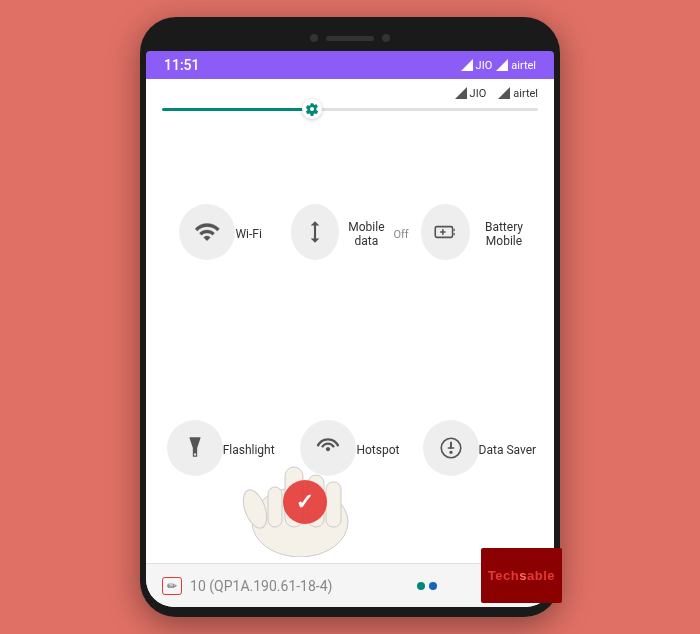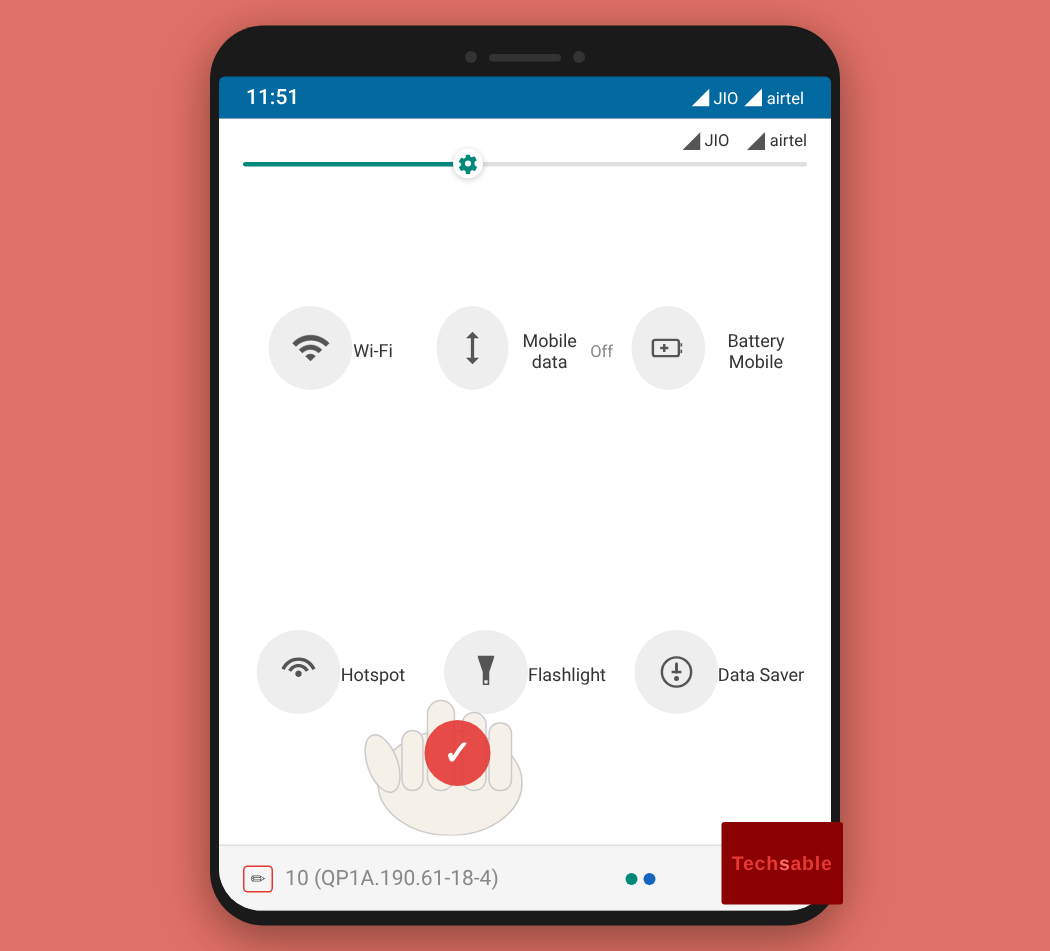--- a/index.html
+++ b/index.html
@@ -39,21 +39,21 @@
       background: #333;
       border-radius: 50%;
     }
     .speaker {
       width: 48px; height: 5px;
       background: #333;
       border-radius: 3px;
     }
     .status-bar {
       width: 100%;
-      background: #0369a1;
+      background: #8b5cf6;
       height: 28px;
       display: flex;
       align-items: center;
       justify-content: space-between;
       padding: 0 18px;
       border-radius: 4px 4px 0 0;
     }
     .status-time {
       color: #fff;
       font-size: 14px;
@@ -83,21 +83,21 @@
       gap: 4px;
     }
     .signal-info {
       display: flex;
       gap: 12px;
       font-size: 11px;
       color: #333;
     }
     .signal-item {
       display: flex;
-      align-items: center;
+      align-items: flex-start;
       gap: 3px;
     }
     .brightness-row {
       display: flex;
       align-items: center;
       padding: 4px 16px 8px 16px;
       gap: 0;
     }
     .brightness-slider {
       flex: 1;
@@ -320,33 +320,33 @@
             <line x1="10" y1="9.5" x2="10" y2="14.5" stroke="#555" stroke-width="1.5"></line>
             <line x1="7.5" y1="12" x2="12.5" y2="12" stroke="#555" stroke-width="1.5"></line>
           </svg>
         </div>
         <span class="tile-label">Battery Mobile</span>
       </div>
 
       <div class="tile">
         <div class="tile-icon-circle">
           <svg class="icon-svg" viewBox="0 0 24 24" fill="#555">
+            <path d="M7 2v1l3 9v8h4v-8l3-9V2H7zm4 15h2v2h-2v-2z"></path>
+          </svg>
+        </div>
+        <span class="tile-label">Flashlight</span>
+      </div>
+
+      <div class="tile">
+        <div class="tile-icon-circle">
+          <svg class="icon-svg" viewBox="0 0 24 24" fill="#555">
             <path d="M12 3C6.95 3 3.15 5.85 1.55 9.84L3.5 10.81C4.76 7.57 8.06 5 12 5s7.24 2.57 8.5 5.81l1.95-.97C20.85 5.85 17.05 3 12 3zM12 7c-2.76 0-5.15 1.54-6.43 3.84L7.5 11.81C8.41 10.11 10.08 9 12 9s3.59 1.11 4.5 2.81l1.93-.97C17.15 8.54 14.76 7 12 7zM12 11c-1.1 0-2 .9-2 2s.9 2 2 2 2-.9 2-2-.9-2-2-2z"></path>
           </svg>
         </div>
         <span class="tile-label">Hotspot</span>
-      </div>
-
-      <div class="tile">
-        <div class="tile-icon-circle">
-          <svg class="icon-svg" viewBox="0 0 24 24" fill="#555">
-            <path d="M7 2v1l3 9v8h4v-8l3-9V2H7zm4 15h2v2h-2v-2z"></path>
-          </svg>
-        </div>
-        <span class="tile-label">Flashlight</span>
       </div>
 
 
 
       <div class="tile">
         <div class="tile-icon-circle">
           <svg class="icon-svg" viewBox="0 0 24 24" fill="none" stroke="#555" stroke-width="1.5">
             <circle cx="12" cy="12" r="9"></circle>
             <path d="M12 7 v5 M12 12 v0.1" stroke="#555" stroke-width="1.8" stroke-linecap="round"></path>
             <circle cx="12" cy="16" r="0.8" fill="#555"></circle>

